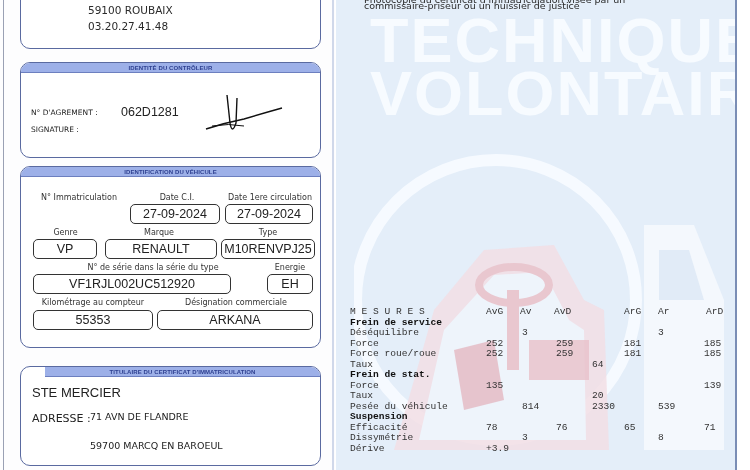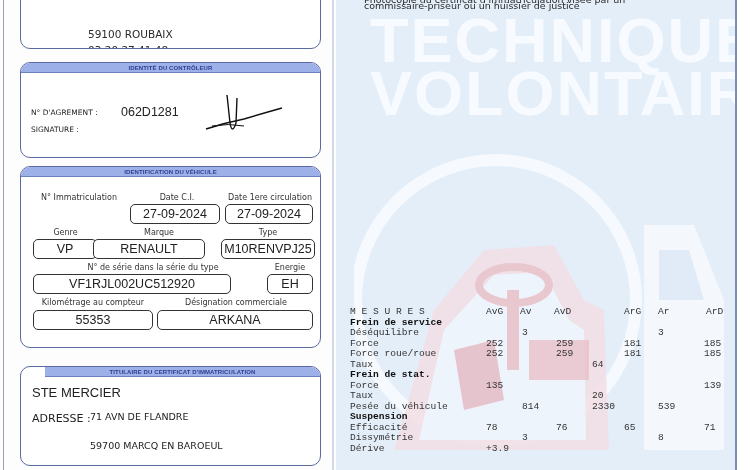--- a/index.html
+++ b/index.html
@@ -7,21 +7,21 @@
   body { position: relative; font-family: "DejaVu Sans", sans-serif; color: #222; }
 
   .left-col { position: absolute; left: 0; top: 0; width: 335px; height: 470px; background: #fdfdfe; }
   .left-rule { position: absolute; left: 3px; top: 0; width: 1px; height: 470px; background: #9aa1b4; }
   .left-rule2 { position: absolute; left: 332px; top: 0; width: 2px; height: 470px; background: #d0d8ea; }
 
   .card { position: absolute; left: 20px; width: 301px; border: 1px solid #5a6aa0; border-radius: 10px; background: #fff; overflow: hidden; }
   .card-head { height: 10px; background: #9db0e8; border-bottom: 1px solid #6c7fbf; text-align: center; font-family: "Liberation Sans", sans-serif; font-size: 6px; font-weight: bold; color: #2d3f8f; line-height: 10px; letter-spacing: 0.1px; }
 
   .card-top { top: -12px; height: 61px; }
-  .card-top .line { position: absolute; left: 67px; font-family: "DejaVu Sans", sans-serif; font-size: 10.5px; color: #2a2a2a; margin-top: 24px; }
+  .card-top .line { position: absolute; left: 67px; font-family: "DejaVu Sans", sans-serif; font-size: 10.5px; color: #2a2a2a; }
 
   .card-ctrl { top: 62px; height: 96px; }
   .ctrl-lbl { position: absolute; left: 10px; font-family: "DejaVu Sans", sans-serif; font-size: 7.5px; color: #222; }
   .ctrl-val { position: absolute; left: 100px; top: 42px; font-family: "Liberation Sans", sans-serif; font-size: 12.5px; color: #222; }
   .sig { position: absolute; left: 183px; top: 30px; }
 
   .card-veh { top: 166px; height: 182px; }
   .flabel { position: absolute; font-family: "DejaVu Sans", sans-serif; font-size: 8px; color: #333; text-align: center; white-space: nowrap; }
   .fbox { position: absolute; height: 20px; border: 1.3px solid #333; border-radius: 5px; font-family: "Liberation Sans", sans-serif; font-size: 12.5px; color: #222; text-align: center; line-height: 18px; background: #fff; white-space: nowrap; overflow: hidden; }
 
@@ -73,21 +73,21 @@
 
   <div class="flabel" style="left:14px;top:26px;width:88px">N° Immatriculation</div>
   <div class="flabel" style="left:110px;top:26px;width:92px">Date C.I.</div>
   <div class="fbox" style="left:109px;top:37px;width:90px">27-09-2024</div>
   <div class="flabel" style="left:201px;top:26px;width:96px">Date 1ere circulation</div>
   <div class="fbox" style="left:204px;top:37px;width:88px">27-09-2024</div>
 
   <div class="flabel" style="left:12px;top:61px;width:65px">Genre</div>
   <div class="fbox" style="left:12px;top:72px;width:64px">VP</div>
   <div class="flabel" style="left:82px;top:61px;width:112px">Marque</div>
-  <div class="fbox" style="left:72px;top:72px;width:112px">RENAULT</div>
+  <div class="fbox" style="left:84px;top:72px;width:112px">RENAULT</div>
   <div class="flabel" style="left:200px;top:61px;width:94px">Type</div>
   <div class="fbox" style="left:200px;top:72px;width:94px">M10RENVPJ25</div>
 
   <div class="flabel" style="left:12px;top:96px;width:240px">N° de série dans la série du type</div>
   <div class="fbox" style="left:12px;top:107px;width:198px">VF1RJL002UC512920</div>
   <div class="flabel" style="left:244px;top:96px;width:50px">Energie</div>
   <div class="fbox" style="left:246px;top:107px;width:46px">EH</div>
 
   <div class="flabel" style="left:10px;top:131px;width:124px">Kilométrage au compteur</div>
   <div class="fbox" style="left:12px;top:143px;width:120px">55353</div>

